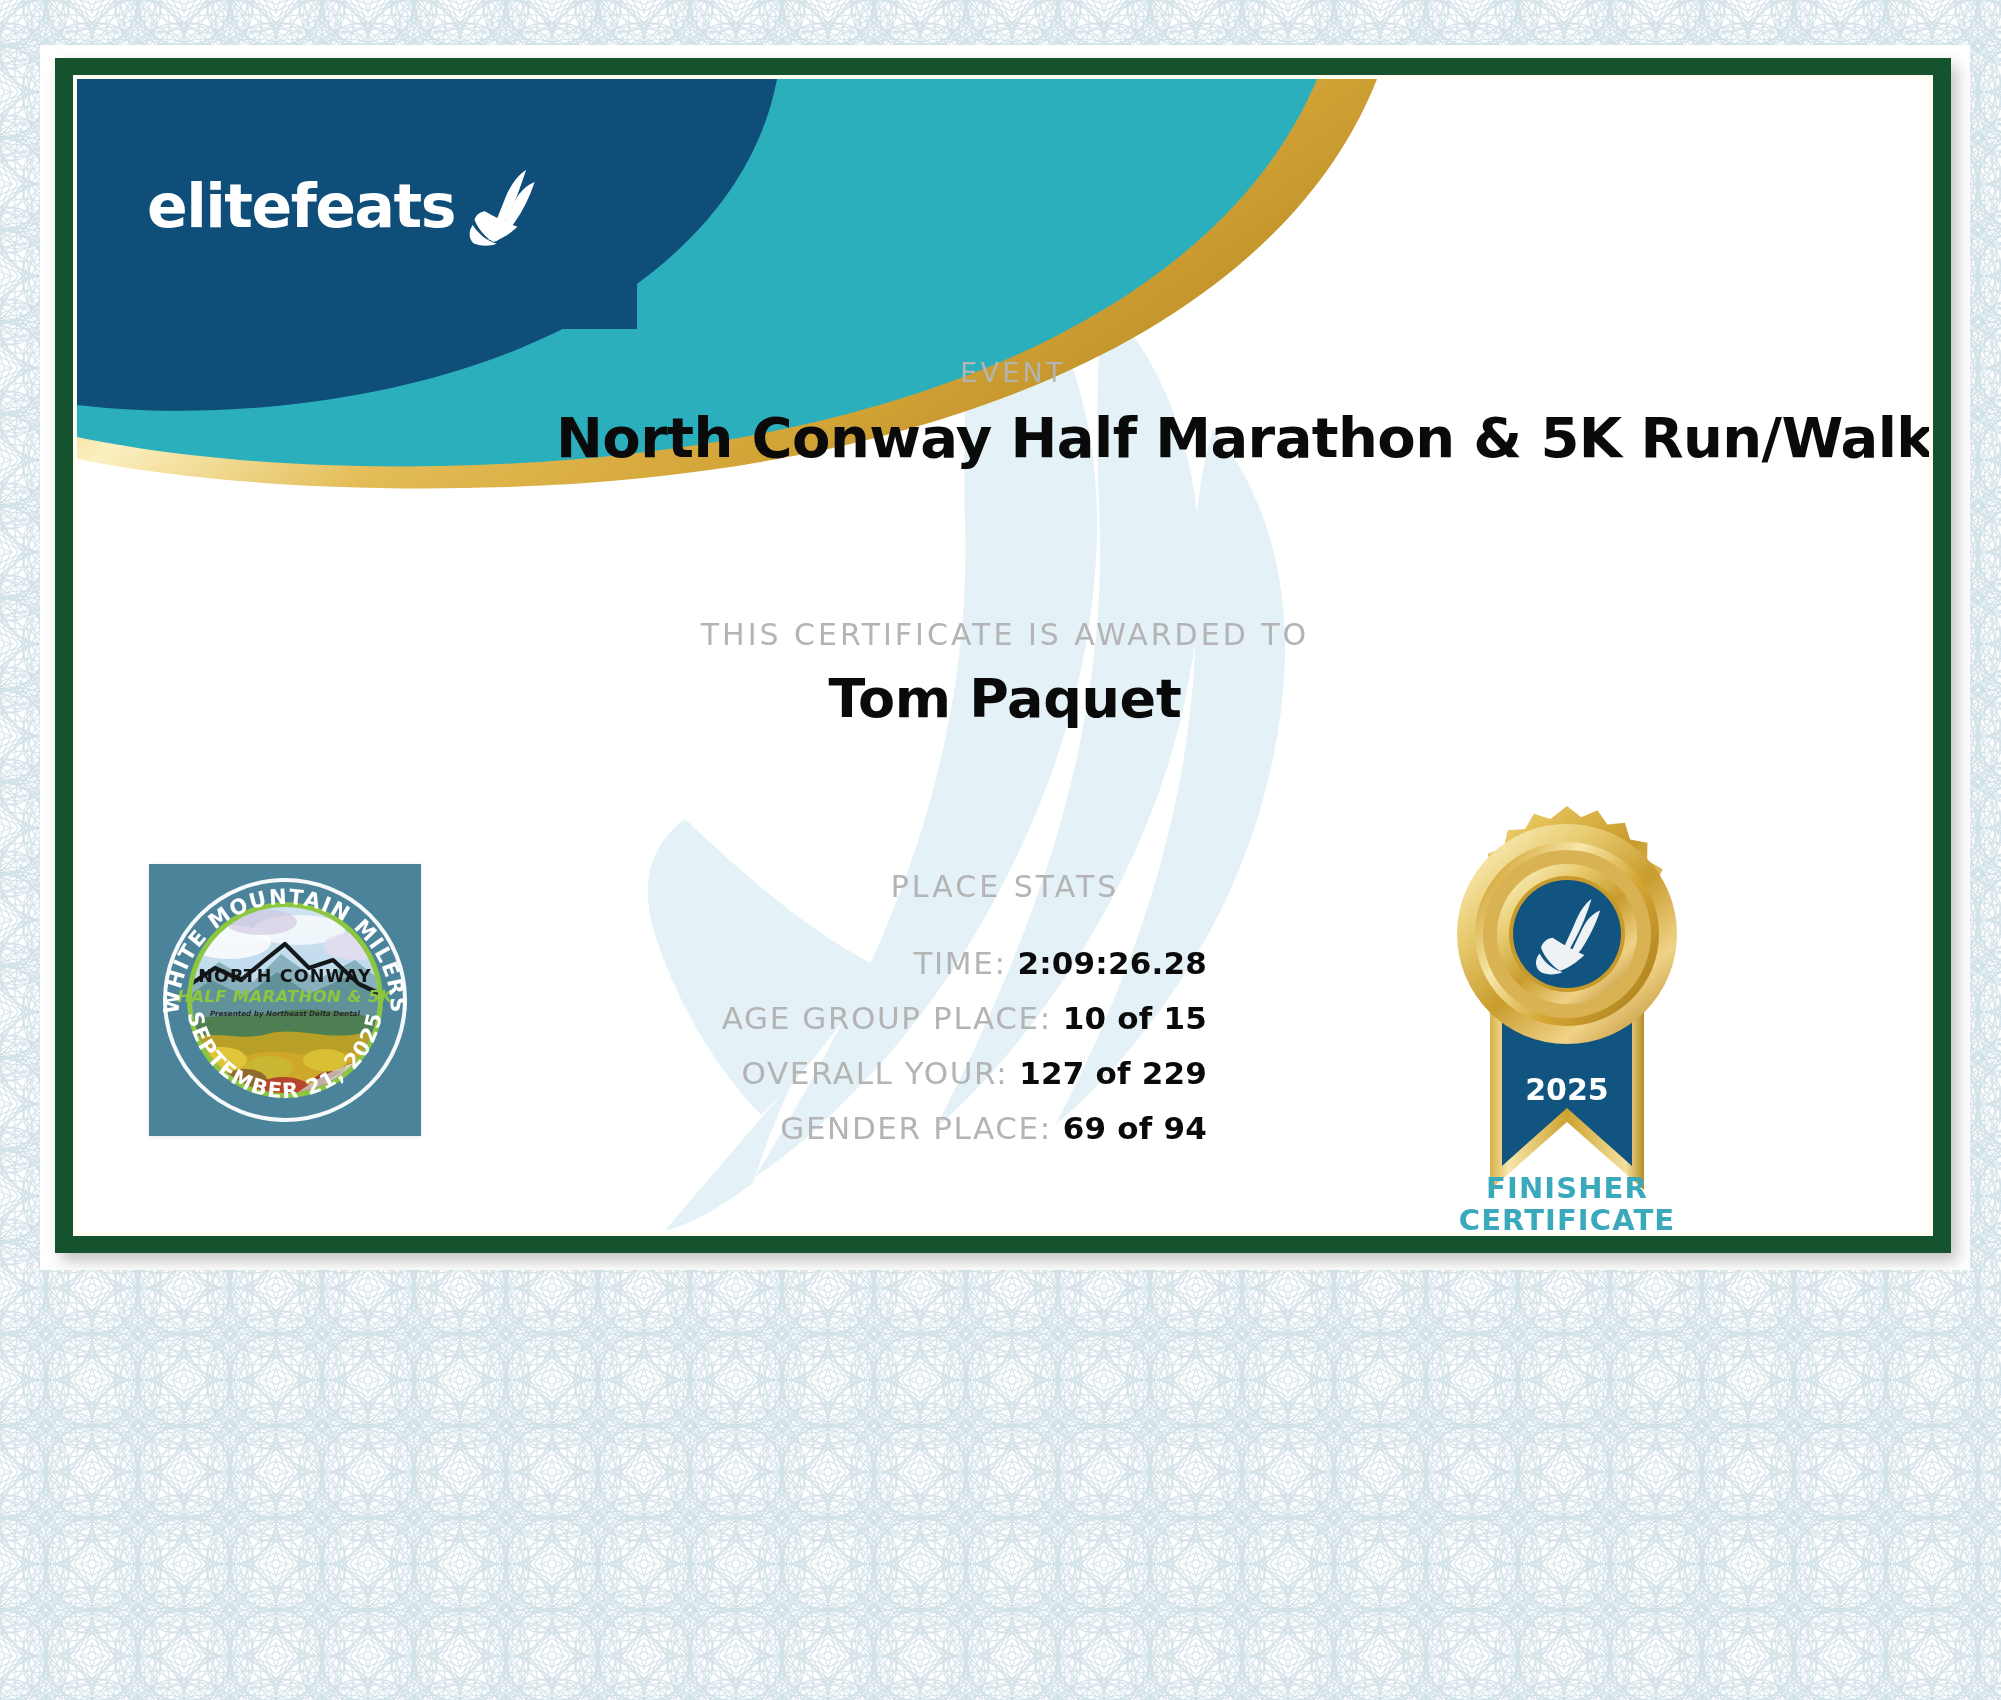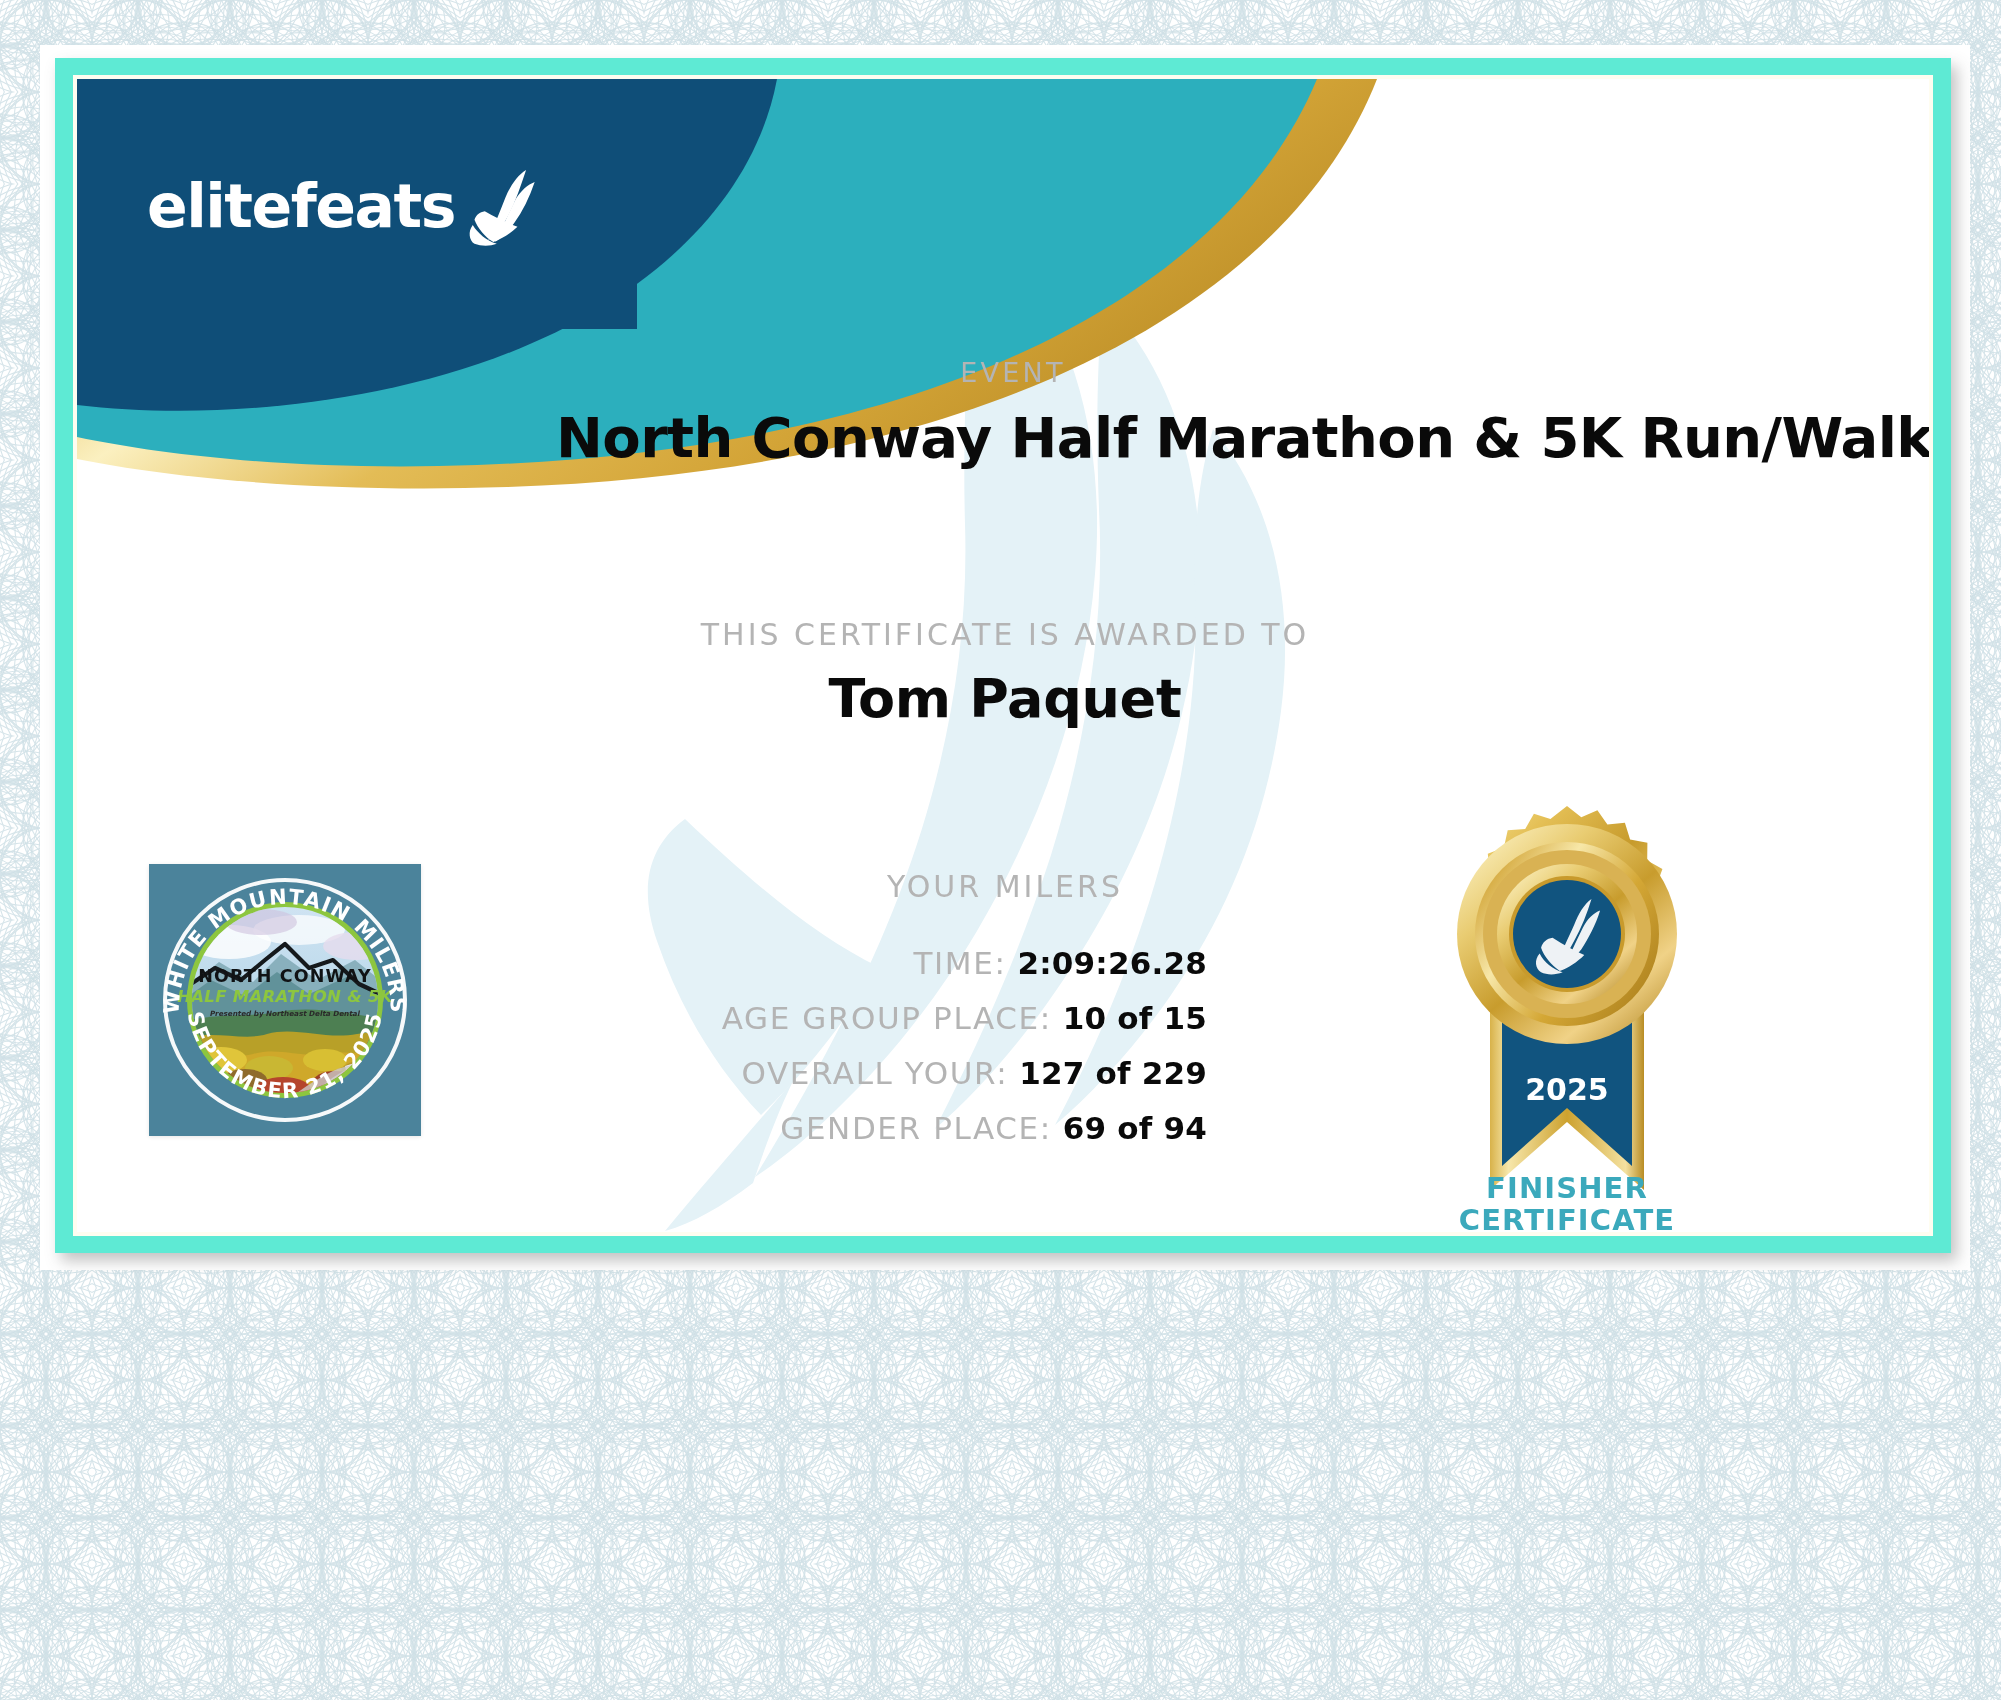--- a/index.html
+++ b/index.html
@@ -20,21 +20,21 @@
   #guilloche {
     position: absolute; inset: 0;
     width: 2001px; height: 1700px;
   }
 
   
   #frame {
     position: absolute;
     left: 55px; top: 58px;
     width: 1896px; height: 1195px;
-    background: #5eead4;
+    background: #14532d;
     box-shadow: 6px 8px 14px rgba(80,80,80,0.34);
   }
   #frame-inner-cream {
     position: absolute;
     left: 18px; top: 17px;
     right: 18px; bottom: 17px;
     background: #fffdf0;
   }
   #card {
     position: absolute;
@@ -258,21 +258,21 @@
       </div>
 
       <div id="content">
 
         <div class="kicker" id="event-kicker">EVENT</div>
         <div id="event-title">North Conway Half Marathon &amp; 5K Run/Walk</div>
 
         <div class="kicker" id="awarded-kicker">THIS CERTIFICATE IS AWARDED TO</div>
         <div id="recipient-name">Tom Paquet</div>
 
-        <div class="kicker" id="stats-kicker">YOUR MILERS</div>
+        <div class="kicker" id="stats-kicker">PLACE STATS</div>
 
         <div id="stats-table">
           <div class="stat-row">
             <span class="stat-label">TIME:</span>
             <span class="stat-value">2:09:26.28</span>
           </div>
           <div class="stat-row">
             <span class="stat-label">AGE GROUP PLACE:</span>
             <span class="stat-value">10 of 15</span>
           </div>

